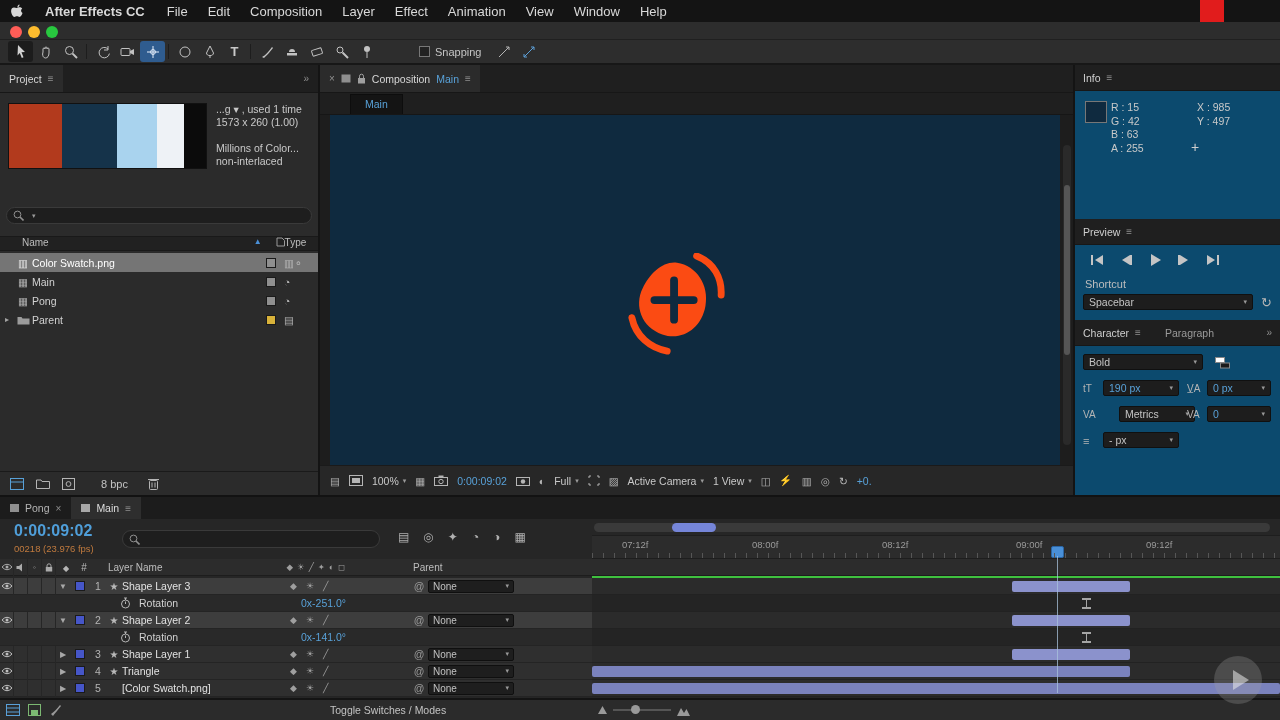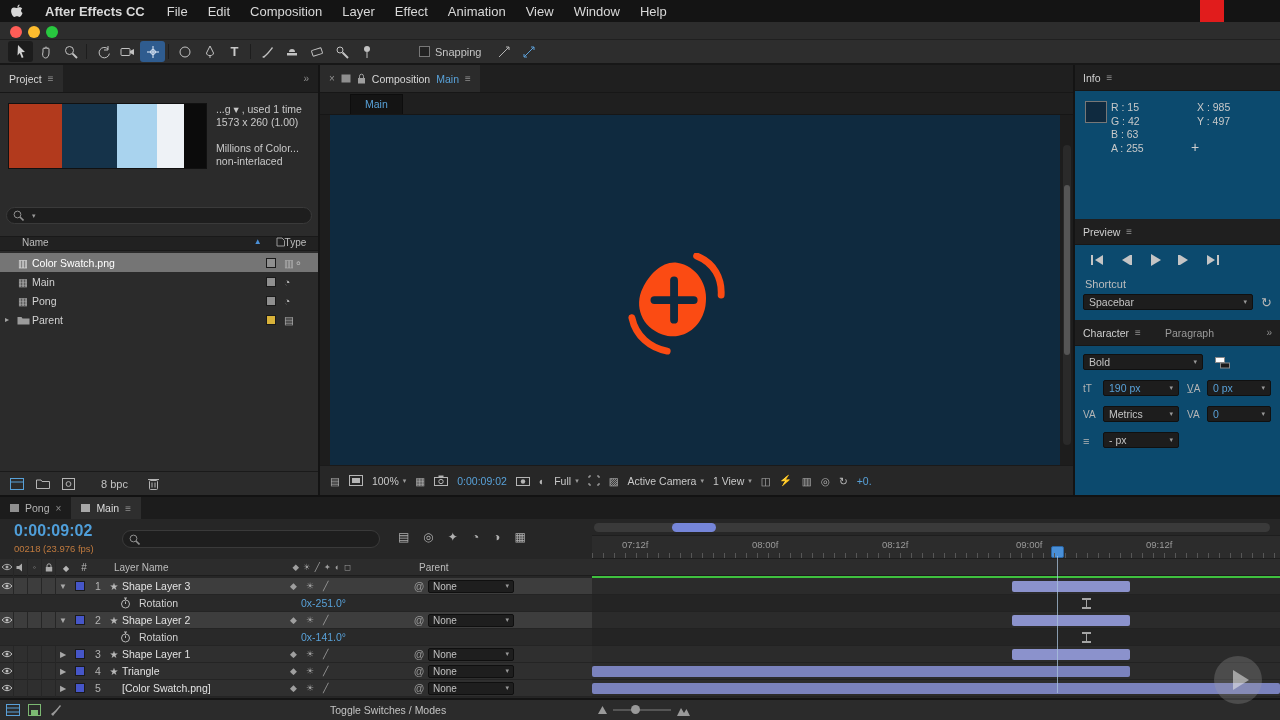--- a/index.html
+++ b/index.html
@@ -532,21 +532,21 @@
           <span class="caret">▾</span>
       </div>
       <span class="gl" style="position:absolute;left:104px;top:3px;font-size:10px">V̲A</span>
       <div class="dd ab" style="left:124px;top:0;width:64px">
         <span class="blue">0 px</span>
           <span class="caret">▾</span>
       </div>
     </div>
     <div class="char-row">
       <span class="gl" style="position:absolute;left:0;top:3px;font-size:10px">VA</span>
-      <div class="dd ab" style="left:20px;top:0;width:76px">
+      <div class="dd ab" style="left:36px;top:0;width:76px">
         <span>Metrics</span>
           <span class="caret">▾</span>
       </div>
       <span class="gl" style="position:absolute;left:104px;top:3px;font-size:10px">VA</span>
       <div class="dd ab" style="left:124px;top:0;width:64px">
         <span class="blue">0</span>
           <span class="caret">▾</span>
       </div>
     </div>
     <div class="char-row">
@@ -629,21 +629,21 @@
         <span style="font-size:8px;color:#aaa">◦</span>
       </span>
     <span class="avcol">
         <svg width="8" height="9" viewBox="0 0 8 9">
           <rect x="0.8" y="4" width="6.4" height="4.5" fill="#aaa"></rect>
           <path d="M2 4 V2.8 a2 2 0 0 1 4 0 V4" fill="none" stroke="#aaa"></path>
         </svg>
       </span>
     <span style="width:20px;text-align:center"><span class="gl" style="font-size:8px">◆</span></span>
     <span style="width:16px;text-align:center">#</span>
-    <span style="margin-left:22px">Layer Name</span>
+    <span style="margin-left:16px">Layer Name</span>
     <span style="margin-left:124px;letter-spacing:4px;font-size:8.5px;color:#9f9f9f">◆☀╱✦◐◻</span>
     <span style="margin-left:64px">Parent</span>
   </div>
 
   <div id="green-line"></div>
 
   <div class="trow sel" style="top:81px">
     <div class="left">
       <span class="avcol">
           <svg width="12" height="8" viewBox="0 0 12 8">

